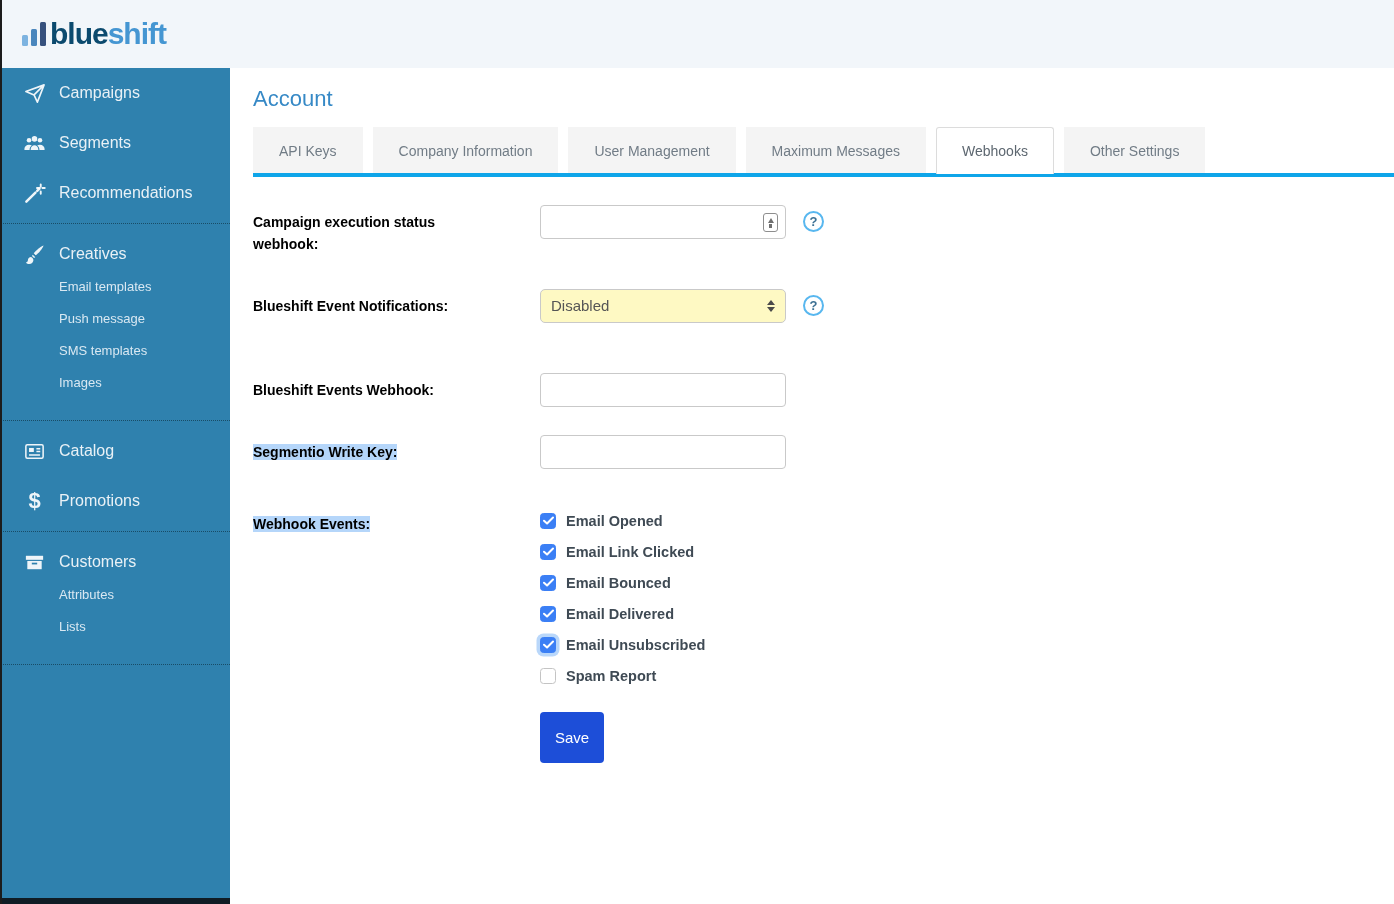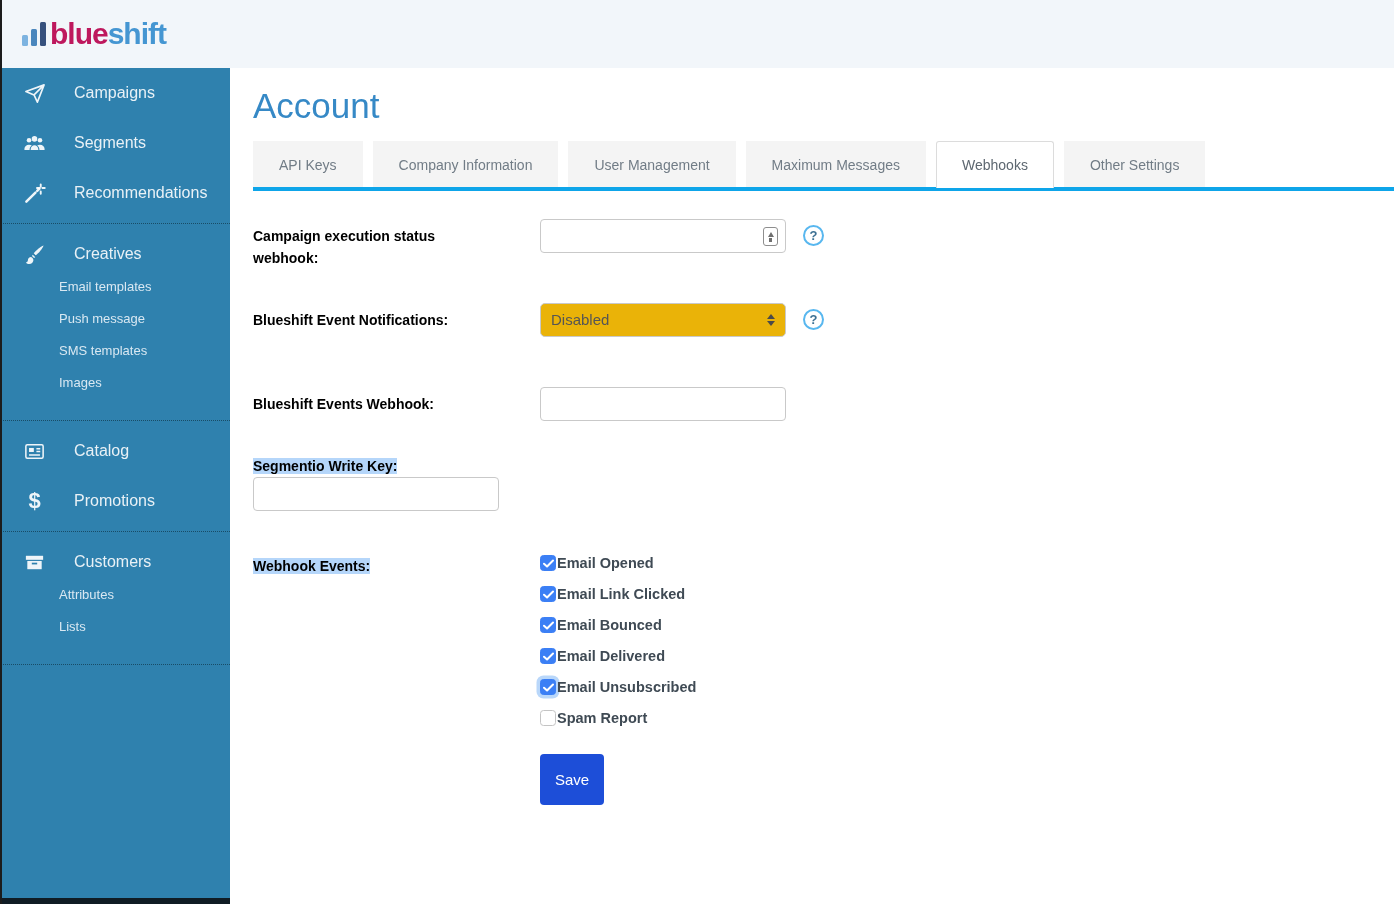--- a/index.html
+++ b/index.html
@@ -12,71 +12,71 @@
 
   
   .header{position:absolute;top:0;left:0;right:0;height:68px;background:#f2f6fa;}
   .logo{display:flex;align-items:center;height:68px;padding-left:22px;}
   .logo-bars{display:flex;align-items:flex-end;gap:3px;margin-right:4px;}
   .logo-bars i{display:block;width:6px;border-radius:1.5px;}
   .logo-bars .b1{height:11px;background:#7db3e0;}
   .logo-bars .b2{height:17px;background:#4a86bd;}
   .logo-bars .b3{height:24px;background:#37517d;}
   .logo-word{font-size:30px;font-weight:700;letter-spacing:-1px;line-height:1;}
-  .logo-dark{color:#be185d;}
+  .logo-dark{color:#0c4a6e;}
   .logo-light{color:#4596d2;}
 
   
   .sidebar{position:absolute;top:68px;left:0;width:230px;bottom:6px;background:#2f81ae;color:#e9f1f6;overflow:hidden;}
-  .s-item{display:flex;align-items:center;height:50px;padding-left:21px;font-size:16px;cursor:pointer;gap:15px;}
+  .s-item{display:flex;align-items:center;height:50px;padding-left:21px;font-size:16px;cursor:pointer;}
   .s-icon{width:27px;height:24px;margin-right:11px;display:flex;align-items:center;justify-content:center;color:rgba(255,255,255,.92);flex:none;}
   .s-icon svg{width:23px;height:23px;}
   .s-icon.dollar{font-size:22px;font-weight:700;color:rgba(255,255,255,.92);}
   .s-label{white-space:nowrap;}
   .s-sub{display:flex;align-items:flex-start;height:32px;padding-left:59px;font-size:13px;color:#d9e8f2;cursor:pointer;}
   .s-div{border-top:1px dotted rgba(8,32,44,.55);margin:5px 0;}
   .s-div.mt{margin-top:13px;}
 
   
   .main{position:absolute;left:230px;top:68px;right:0;bottom:0;background:#fff;padding:18px 0 0 23px;box-sizing:border-box;}
-  .page-title{font-size:35px;font-weight:500;color:#3689c6;margin:0 0 15px 0;}
+  .page-title{font-size:22px;font-weight:500;color:#3689c6;margin:0 0 15px 0;}
 
   .tabbar{display:flex;align-items:stretch;height:46px;border-bottom:4px solid #0ea5e9;}
   .tab{background:#f4f4f4;color:#717c86;font-size:14px;padding:0 25px;display:flex;align-items:center;margin-right:10px;border:1px solid transparent;border-bottom:none;white-space:nowrap;cursor:pointer;}
   .tab.active{background:#fff;border-color:#dcdcdc;color:#5d6770;margin-bottom:-1px;border-radius:3px 3px 0 0;z-index:2;}
 
   .form{padding-top:28px;}
   .frow{display:flex;align-items:flex-start;}
   .r1{margin-bottom:33px;}
   .r2{margin-bottom:50px;}
   .r3{margin-bottom:28px;}
-  .r4{margin-bottom:38px;flex-direction:column;}
+  .r4{margin-bottom:38px;}
   .rsave{margin-top:28px;}
   .flabel{width:287px;box-sizing:border-box;font-size:14px;font-weight:700;color:#000000;line-height:1.6;padding-top:6px;flex:none;}
   .flabel .narrow{display:block;max-width:196px;}
   .hl{background:#b5d6fa;}
 
   .control{position:relative;flex:none;}
   .tinput{width:246px;height:34px;border:1px solid #c9c9c9;border-radius:4px;box-sizing:border-box;padding:0 28px 0 10px;font-family:inherit;font-size:15px;color:#333;background:#fff;outline:none;}
   .tinput.plain{padding-right:10px;}
 
   .autofill{position:absolute;right:8px;top:8px;width:13px;height:17px;border:1.5px solid #8e8e8e;border-radius:3px;display:flex;align-items:center;justify-content:center;background:#fff;cursor:pointer;}
   .af-glyph{display:flex;flex-direction:column;align-items:center;}
   .af-glyph::before{content:"";width:0;height:0;border-left:3px solid transparent;border-right:3px solid transparent;border-bottom:5px solid #6f6f6f;}
   .af-glyph::after{content:"";width:3px;height:4px;background:#6f6f6f;margin-top:1px;}
 
-  .tselect{width:246px;height:34px;border:1px solid #c9c9c9;border-radius:5px;display:flex;align-items:center;box-sizing:border-box;padding:0 30px 0 10px;font-size:15px;color:#555;position:relative;background:#eab308;cursor:pointer;}
+  .tselect{width:246px;height:34px;border:1px solid #c9c9c9;border-radius:5px;display:flex;align-items:center;box-sizing:border-box;padding:0 30px 0 10px;font-size:15px;color:#555;position:relative;background:#fef9c3;cursor:pointer;}
   .stepper{position:absolute;right:10px;top:50%;transform:translateY(-50%);display:flex;flex-direction:column;align-items:center;gap:2px;}
   .stepper::before{content:"";width:0;height:0;border-left:4px solid transparent;border-right:4px solid transparent;border-bottom:5px solid #4a4a4a;}
   .stepper::after{content:"";width:0;height:0;border-left:4px solid transparent;border-right:4px solid transparent;border-top:5px solid #4a4a4a;}
 
   .help{width:21px;height:21px;border-radius:50%;border:2px solid #58b7ef;color:#3c7093;display:flex;align-items:center;justify-content:center;font-size:13px;font-weight:700;margin-left:17px;margin-top:6px;box-sizing:border-box;cursor:pointer;flex:none;}
 
   .cbgroup{display:flex;flex-direction:column;gap:15px;padding-top:6px;}
-  .cbrow{display:flex;align-items:center;gap:1px;cursor:pointer;}
+  .cbrow{display:flex;align-items:center;gap:10px;cursor:pointer;}
   .cb{width:16px;height:16px;border-radius:3.5px;border:1px solid #c4c4c4;background:#fff;box-sizing:border-box;display:flex;align-items:center;justify-content:center;flex:none;}
   .cb svg{display:none;width:11px;height:9px;}
   .cb.checked{background:#3b7ff5;border-color:#3b7ff5;}
   .cb.checked svg{display:block;}
   .cb.focused{box-shadow:0 0 0 3.5px #b9d7fa;}
   .cbtext{font-size:14.5px;font-weight:700;color:#3f4a54;}
 
   .save{margin:0;width:64px;height:51px;background:#1d4ed8;color:#fff;border:none;border-radius:4px;font-family:inherit;font-size:15px;cursor:pointer;}
 </style>
 </head>

